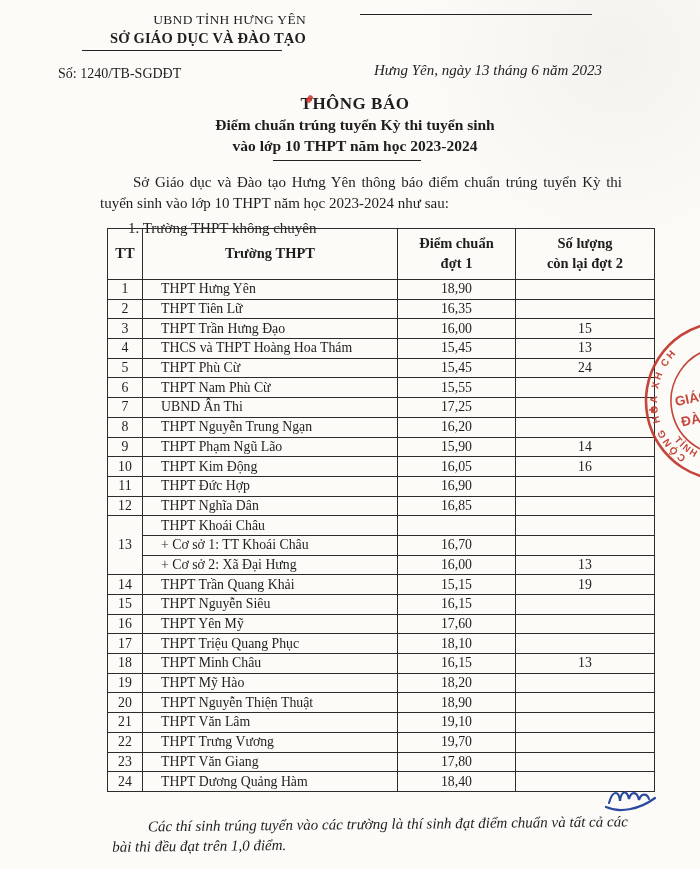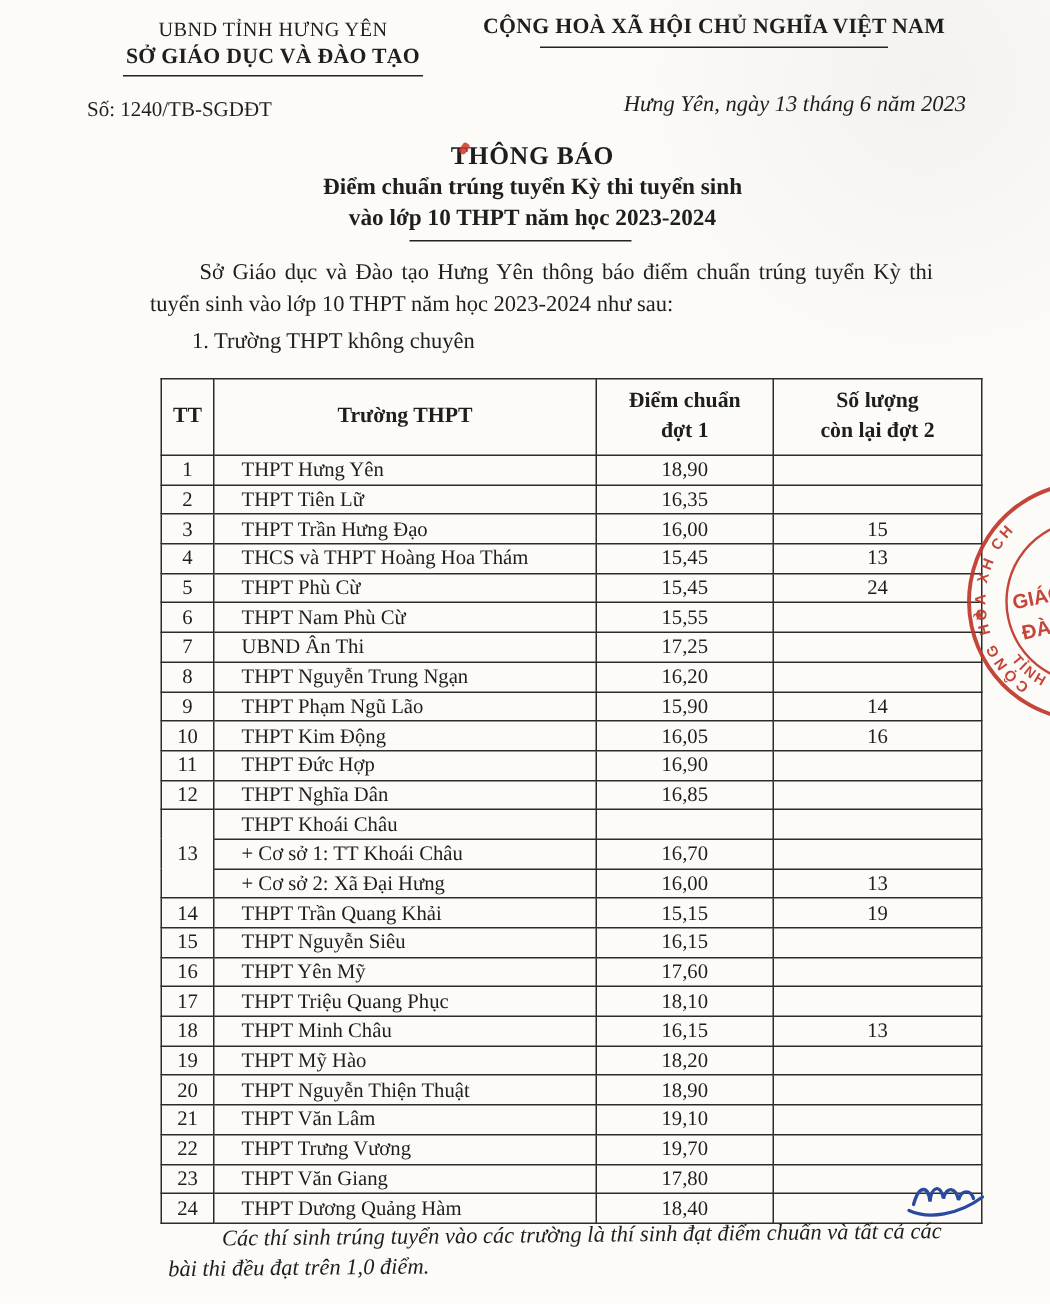--- a/index.html
+++ b/index.html
@@ -4,42 +4,42 @@
 <style>
   html,body{margin:0;padding:0;}
   body{
     width:700px;height:869px;position:relative;overflow:hidden;
     background:radial-gradient(circle at 88% 6%, #f3f2ee 0, #fcfbf8 20%);
     font-family:"Liberation Serif","DejaVu Serif",serif;
     color:#1e1e1e;
   }
   .abs{position:absolute;}
   
-  .left-head{left:58px;top:12px;width:248px;text-align:center;}
+  .left-head{left:58px;top:12px;width:248px;text-align:right;}
   .left-head .l1{font-size:13.5px;letter-spacing:.3px;}
   .left-head .l2{font-size:14.5px;font-weight:bold;margin-top:2px;letter-spacing:.2px;}
   .left-head .rule{width:200px;margin:3px auto 0;border-bottom:1.5px solid #222;}
   .doc-number{left:58px;top:66px;width:248px;text-align:left;font-size:14px;}
   .right-head{left:308px;top:10px;width:336px;text-align:center;}
   .right-head .l1{font-size:14.5px;font-weight:bold;letter-spacing:.2px;}
   .right-head .l2{font-size:15px;font-weight:bold;margin-top:2px;}
   .right-head .rule{width:232px;margin:4px auto 0;border-bottom:1.5px solid #222;}
-  .dateline{left:308px;top:62px;width:336px;text-align:right;font-style:italic;font-size:15px;}
+  .dateline{left:320px;top:62px;width:336px;text-align:center;font-style:italic;font-size:15px;}
   
   .title-block{left:0;top:93px;width:710px;text-align:center;line-height:1.32;}
   .title-block .t1{font-size:17px;font-weight:bold;letter-spacing:.5px;}
   .title-block .t2{font-size:15.5px;font-weight:bold;}
   .title-block .t3{font-size:15.5px;font-weight:bold;}
   .title-block .rule{width:148px;margin:4px auto 0;border-bottom:1.5px solid #222;transform:translateX(-8px);}
   .red-dot{left:307px;top:95px;width:5px;height:8px;background:#cf352c;border-radius:2px;transform:rotate(35deg);opacity:.85;}
   
   .intro{left:100px;top:172px;width:522px;font-size:15px;line-height:1.42;text-align:justify;text-indent:33px;}
   .section-heading{left:128px;top:220px;font-size:15px;font-weight:normal;}
   
-  .tbl-wrap{left:107px;top:252px;border-radius:22px;}
+  .tbl-wrap{left:107px;top:228px;border-radius:22px;}
   table{border-collapse:collapse;table-layout:fixed;width:547px;background:transparent;}
   th,td{border:1px solid #2c2c2c;overflow:hidden;white-space:nowrap;}
   th{font-size:14.5px;font-weight:bold;white-space:pre-line;line-height:1.35;height:50px;vertical-align:middle;padding:0 2px;}
   td{height:18.7px;font-size:13.8px;padding:0;vertical-align:middle;}
   td.tt,td.score,td.remain{text-align:center;}
   td.school{text-align:left;padding-left:18px;}
   
   .footer-note{left:112px;top:815px;width:532px;font-size:15px;font-style:italic;line-height:1.32;text-indent:36px;transform:rotate(-0.6deg);}
   
   .stamp{left:620px;top:316px;width:170px;height:200px;opacity:.92;}
@@ -49,21 +49,20 @@
 <body>
 
 <div class="abs left-head">
   <div class="l1">UBND TỈNH HƯNG YÊN</div>
   <div class="l2">SỞ GIÁO DỤC VÀ ĐÀO TẠO</div>
   <div class="rule"></div>
 </div>
 <div class="abs doc-number">Số: 1240/TB-SGDĐT</div>
 
 <div class="abs right-head">
-  <div class="l1">CỘNG HOÀ XÃ HỘI CHỦ NGHĨA VIỆT NAM</div>
   <div class="rule"></div>
 </div>
 <div class="abs dateline">Hưng Yên, ngày 13 tháng 6 năm 2023</div>
 
 <div class="abs title-block">
   <div class="t1">THÔNG BÁO</div>
   <div class="t2">Điểm chuẩn trúng tuyển Kỳ thi tuyển sinh</div>
   <div class="t3">vào lớp 10 THPT năm học 2023-2024</div>
   <div class="rule"></div>
 </div>

